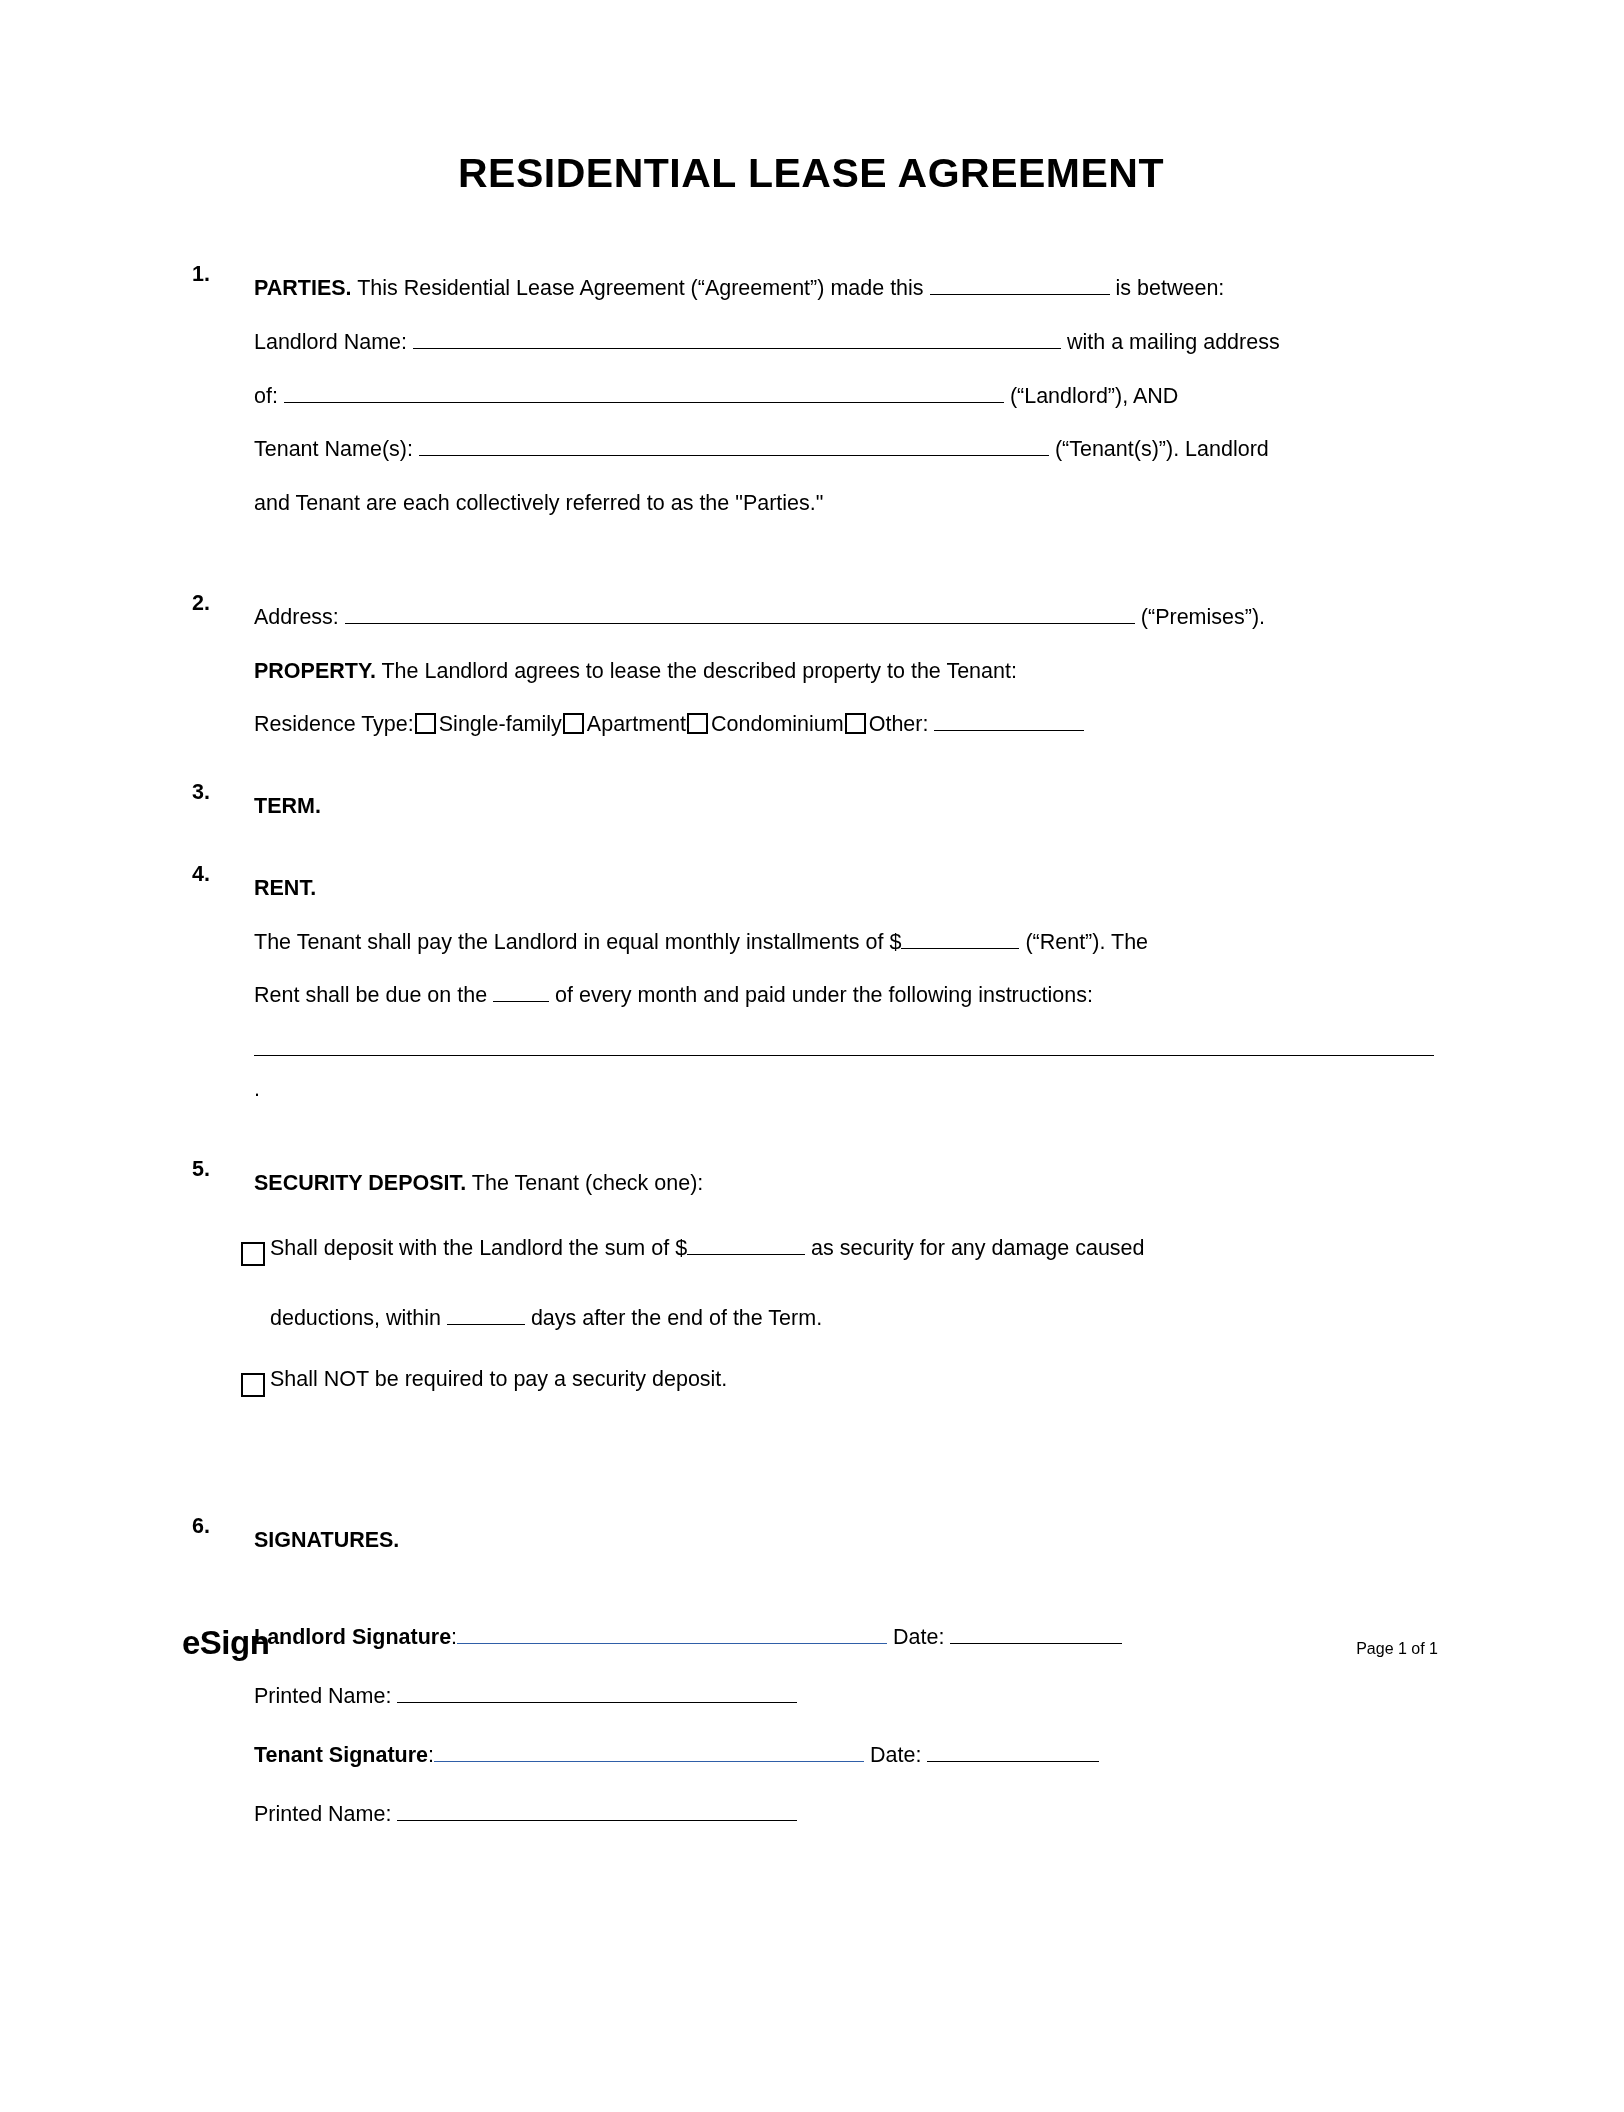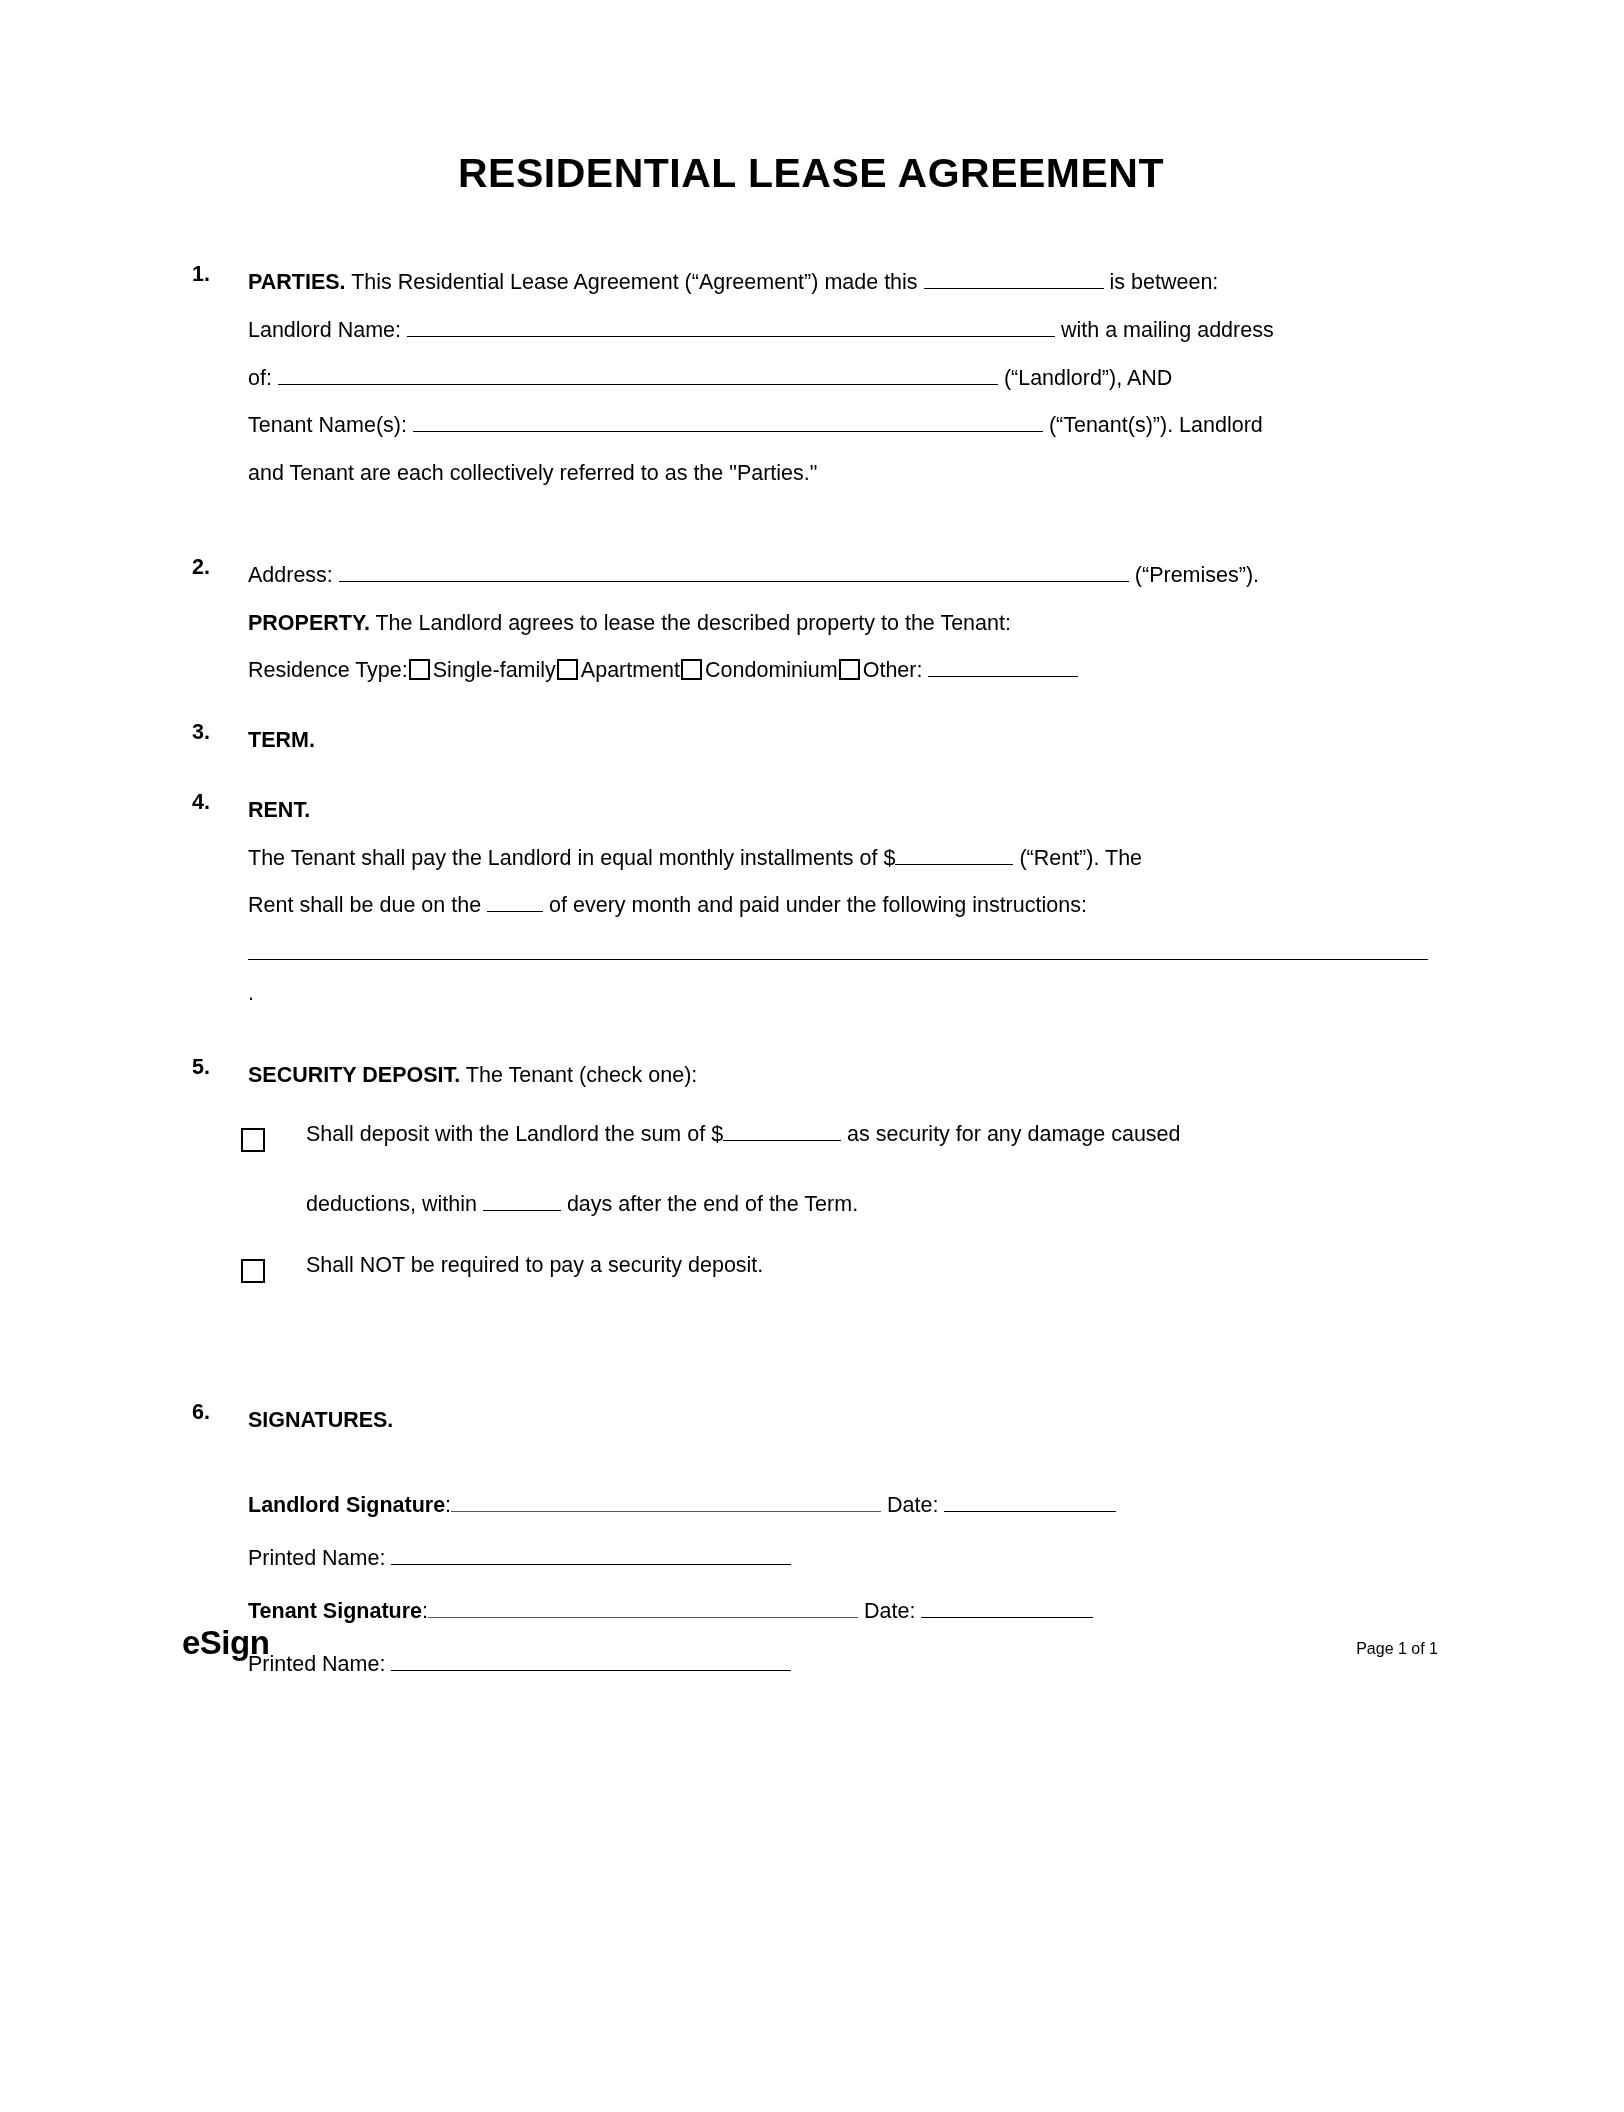--- a/index.html
+++ b/index.html
@@ -49,21 +49,21 @@
     text-align: left;
     padding-left: 6px;
     box-sizing: border-box;
   }
   .body {
     flex: 1 1 auto;
     font-size: 21.5px;
     line-height: 1.85;
   }
   .body p {
-    margin: 8px;
+    margin: 14px;
   }
   b, .bold { font-weight: bold; }
   .sp-26 { height: 26px; }
   .sp-14 { height: 14px; }
   .sp-46 { height: 46px; }
   .sp-100 { height: 100px; }
 
   .ul {
     display: inline-block;
     border-bottom: 1.6px solid #000;
@@ -97,21 +97,20 @@
     width: 24px;
     height: 24px;
     vertical-align: -4px;
   }
 
   .tight { line-height: 1.62; }
 
   .sec-item {
     display: flex;
     align-items: flex-start;
-    gap: 36px;
   }
   .sec-item .chkcol {
     flex: 0 0 30px;
     padding-top: 5px;
   }
 
   .sig-line {
     font-size: 21.5px;
     line-height: 2.1;
   }

